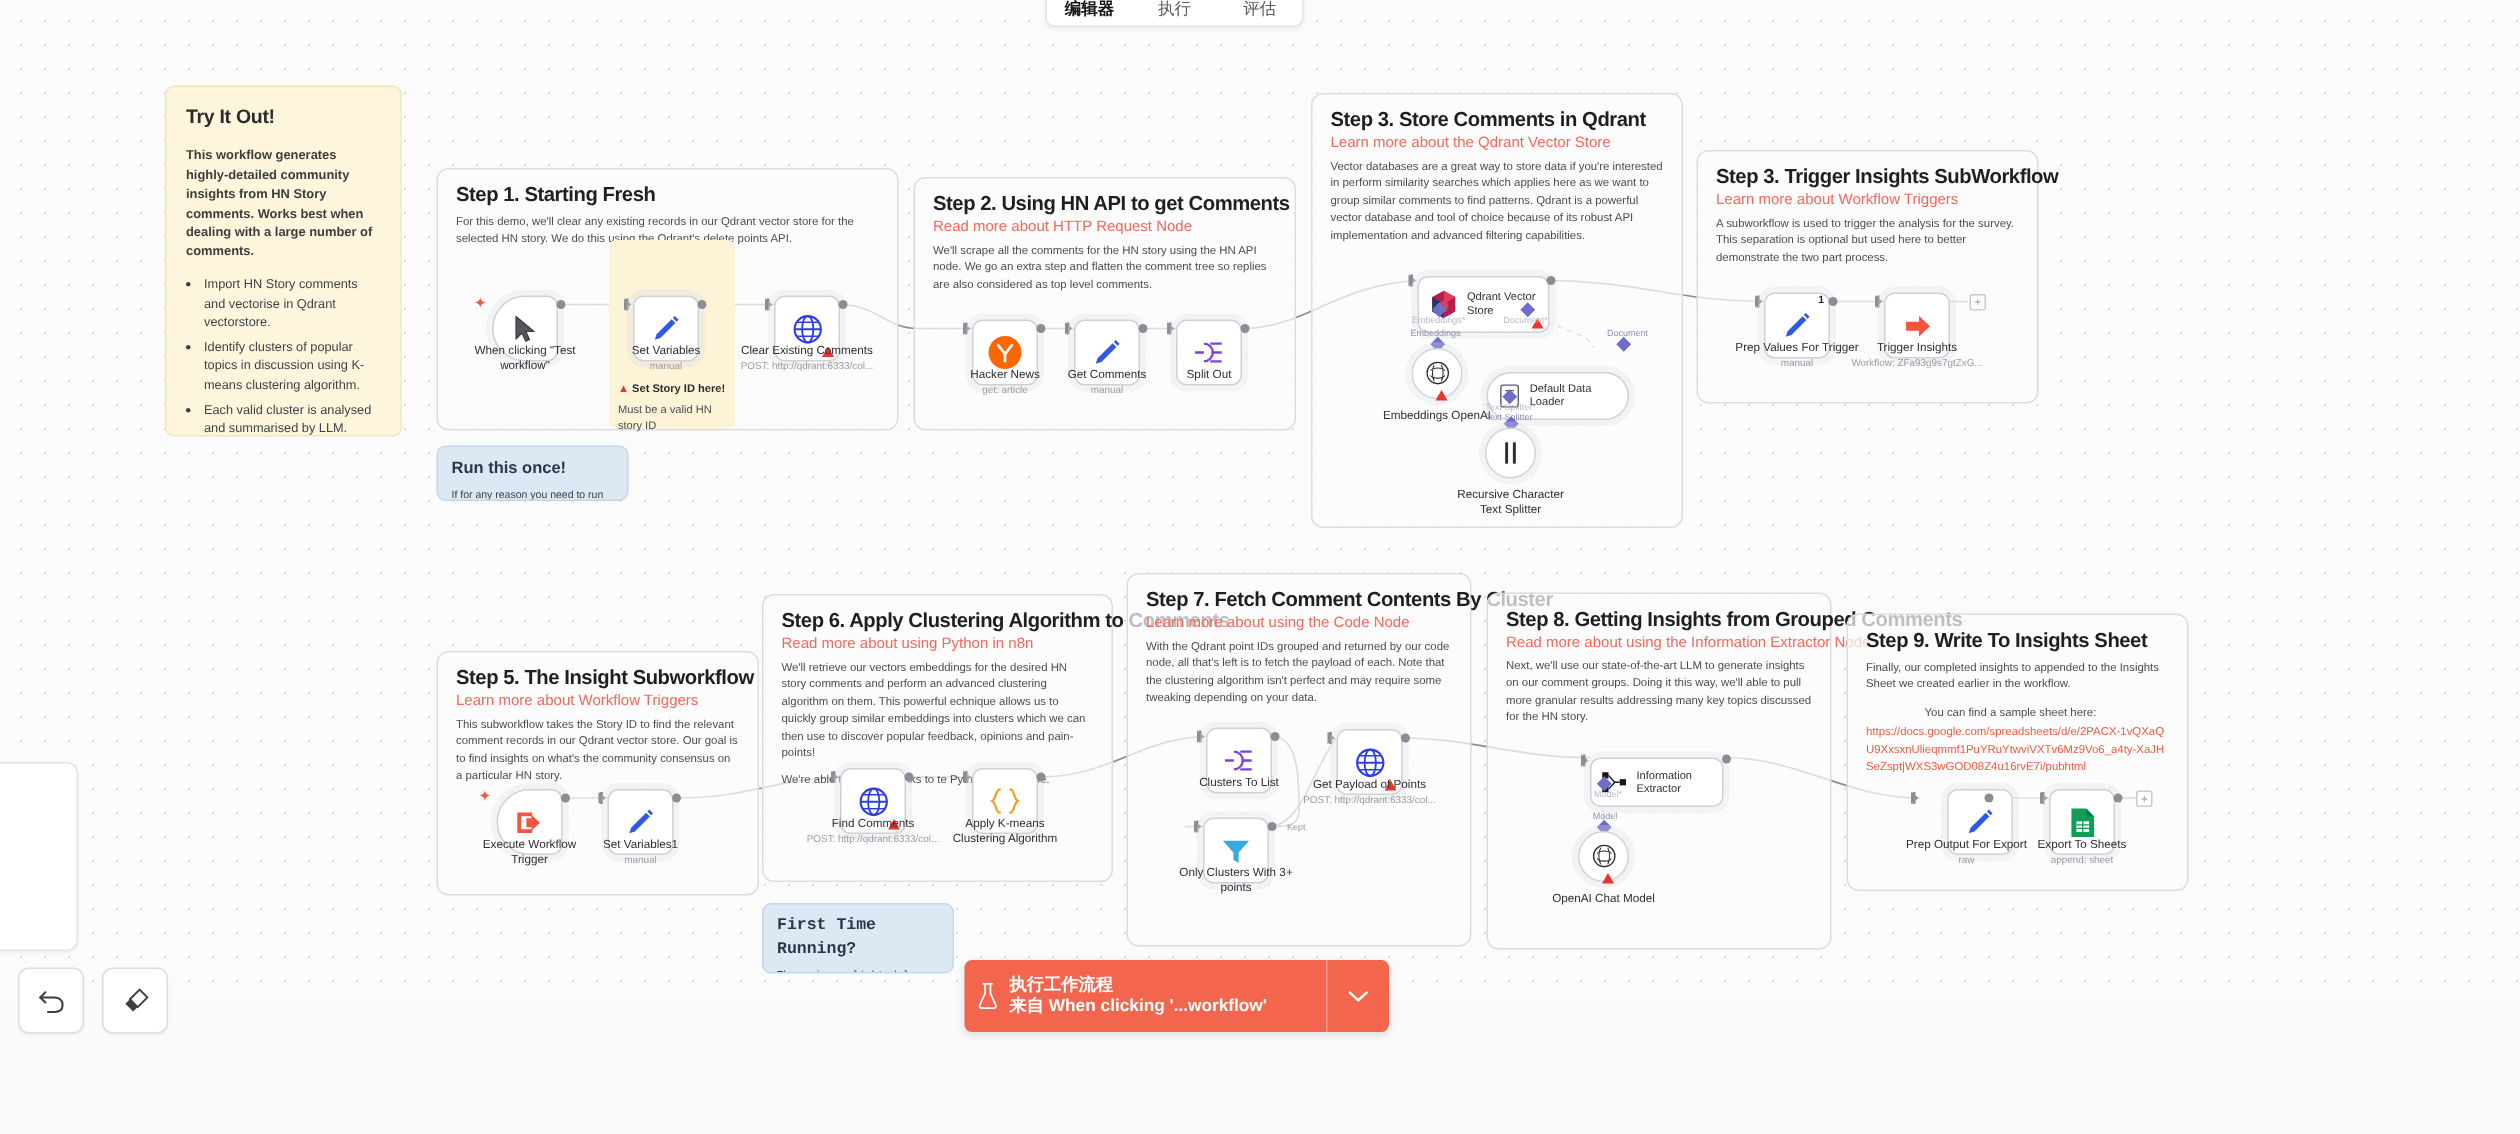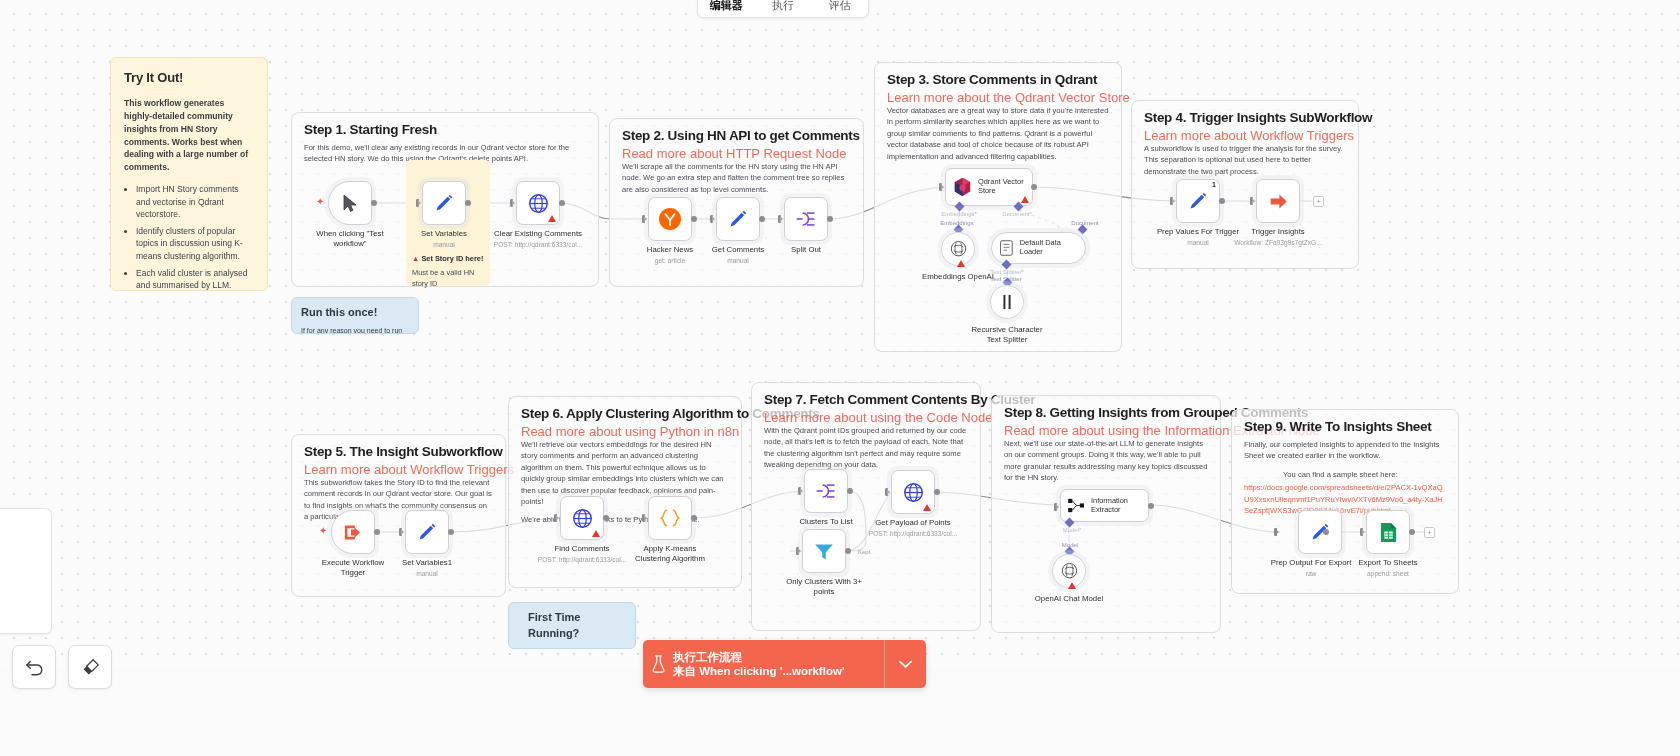--- a/index.html
+++ b/index.html
@@ -45,21 +45,21 @@
     border-radius: 8px;
     background: rgba(252,252,253,0.72);
   }
   .group .g-title {
     position: absolute; left: 12px; top: 9px;
     font-size: 13.5px; font-weight: 700; color: #1f1f22;
     letter-spacing: -0.3px; white-space: nowrap;
   }
   .group .g-link {
     position: absolute; left: 12px; top: 27px;
-    font-size: 13px; color: #f0695a; white-space: nowrap;
+    font-size: 10px; color: #f0695a; white-space: nowrap;
   }
   .group .g-body {
     position: absolute; left: 12px; right: 12px;
     font-size: 7.6px; line-height: 1.5; color: #4b4b52;
   }
   .group .g-body p { margin: 0 0 7px 0; }
 
   
   .hl-box {
     position: absolute;
@@ -72,20 +72,21 @@
   
   .node { position: absolute; }
   .node-box {
     width: 44px; height: 44px;
     border: 1.2px solid #cfd1d6;
     border-radius: 7px;
     background: #ffffff;
     display: flex; align-items: center; justify-content: center;
     position: relative;
     box-shadow: 0 0 0 4px rgba(220,222,228,0.30);
+    margin-top: 16px;
   }
   .node-box.trigger { border-top-left-radius: 22px; border-bottom-left-radius: 22px; }
   .node-box.wide {
     width: 88px; height: 38px;
     justify-content: flex-start; padding-left: 7px; gap: 6px;
   }
   .node-box.wide .nlabel-in {
     font-size: 7.4px; color: #2f2f33; line-height: 1.2; font-weight: 400;
   }
   .node-circle {
@@ -264,21 +265,21 @@
 
     </ul>
 
   </div>
 
   <div class="sticky blue" style="left:291px; top:297px; width:128px; height:37px; padding:7px 9px;">
     <h4>Run this once!</h4>
     <div style="font-size:7px; line-height:1.4;">If for any reason you need to run more than once, be sure to clear the existing data first.</div>
   </div>
 
-  <div class="sticky blue" style="left:508px; top:602px; width:128px; height:47px; padding:7px 19px;">
+  <div class="sticky blue" style="left:508px; top:602px; width:128px; height:47px; padding:7px 9px;font-family:Liberation Mono, monospace;">
     <h4>First Time Running?</h4>
     <div style="font-size:7px; line-height:1.4;">There is a slight delay on first run because the code node has to download the required packages.</div>
   </div>
 
   <div class="group" style="left:291px; top:112px; width:308px; height:175px;">
     <div class="g-title">Step 1. Starting Fresh</div>
     <div class="g-body" style="top:29px;">
       <p>For this demo, we'll clear any existing records in our Qdrant vector store for the selected HN story. We do this using the Qdrant's delete points API.</p>
     </div>
   </div>
@@ -299,21 +300,21 @@
 
   <div class="group" style="left:874px; top:62px; width:248px; height:290px;">
     <div class="g-title">Step 3. Store Comments in Qdrant</div>
     <div class="g-link">Learn more about the Qdrant Vector Store</div>
     <div class="g-body" style="top:42px;">
       <p>Vector databases are a great way to store data if you're interested in perform similarity searches which applies here as we want to group similar comments to find patterns. Qdrant is a powerful vector database and tool of choice because of its robust API implementation and advanced filtering capabilities.</p>
     </div>
   </div>
 
   <div class="group" style="left:1131px; top:100px; width:228px; height:169px;">
-    <div class="g-title">Step 4. Trigger Insights SubWorkflow</div>
+    <div class="g-title">Step 3. Trigger Insights SubWorkflow</div>
     <div class="g-link">Learn more about Workflow Triggers</div>
     <div class="g-body" style="top:42px;">
       <p>A subworkflow is used to trigger the analysis for the survey. This separation is optional but used here to better demonstrate the two part process.</p>
     </div>
   </div>
 
   <div class="group" style="left:291px; top:434px; width:215px; height:163px;">
     <div class="g-title">Step 5. The Insight Subworkflow</div>
     <div class="g-link">Learn more about Workflow Triggers</div>
     <div class="g-body" style="top:42px;">

